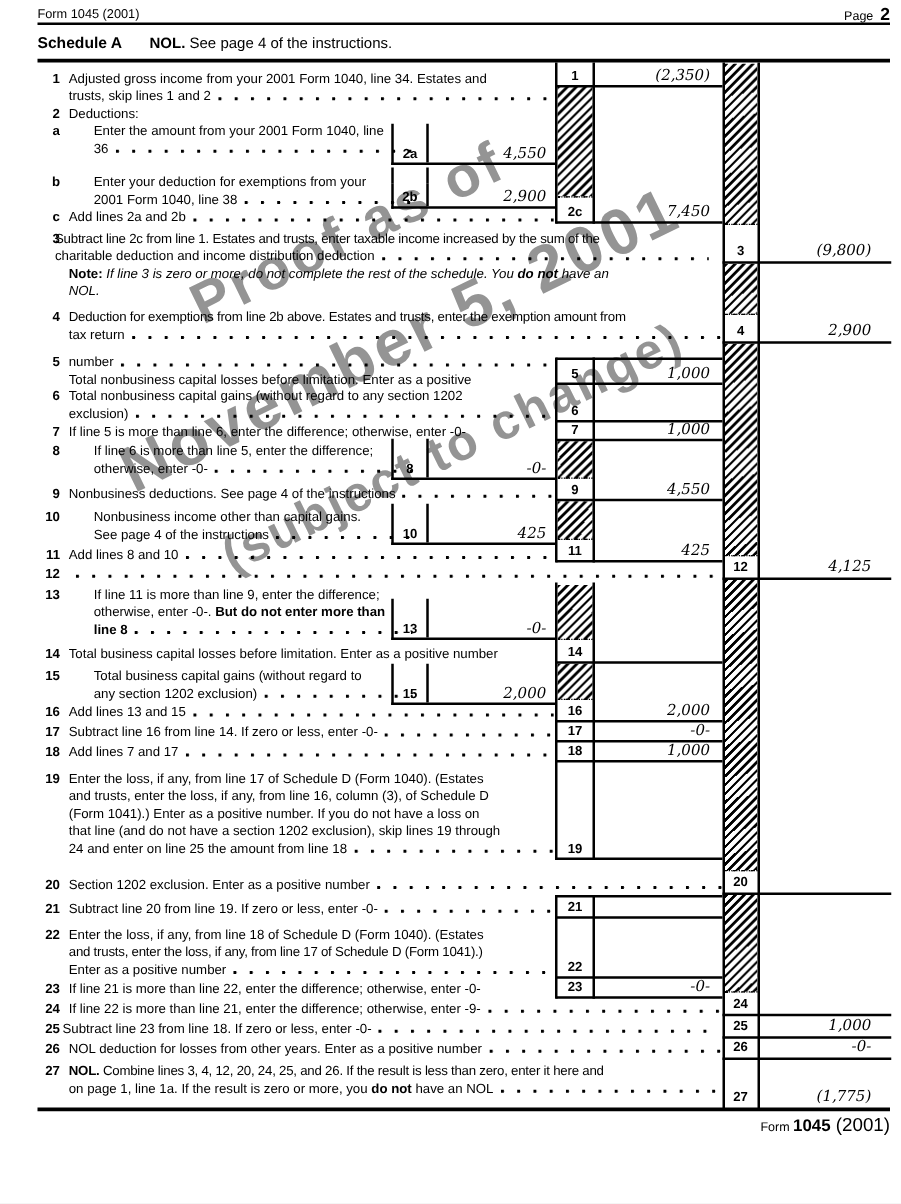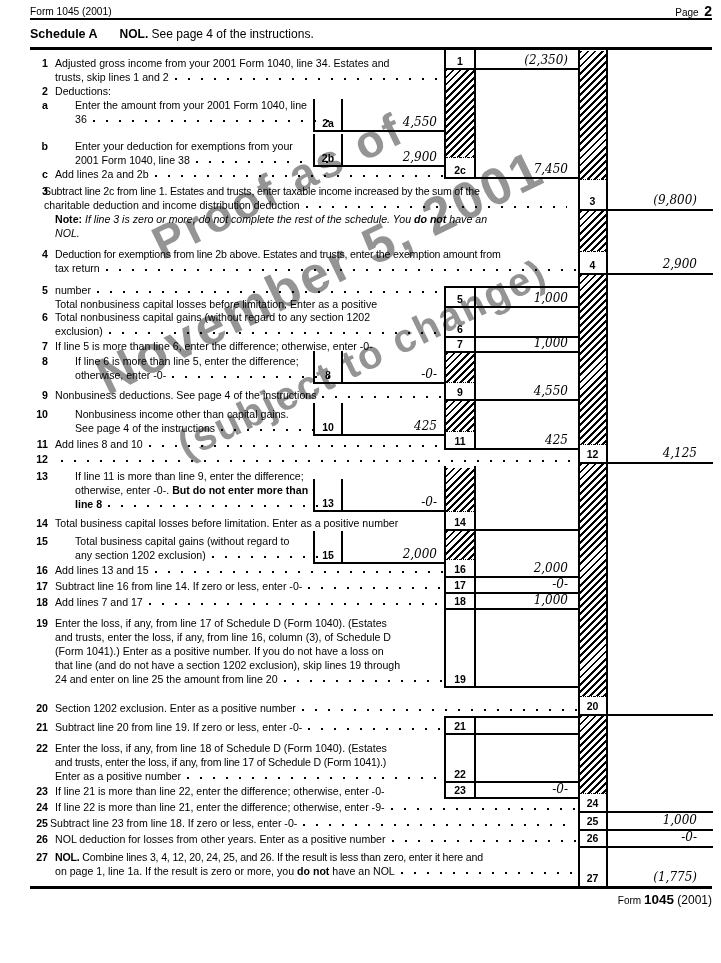--- a/index.html
+++ b/index.html
@@ -60,21 +60,21 @@
         font-size:12px;}
   .itick{position:absolute;width:2px;height:13px;background:#000;z-index:2;}
   
   .hdr-form{position:absolute;left:30px;top:6px;font-size:10.2px;z-index:3;}
   .hdr-page{position:absolute;right:9px;top:3px;font-size:10px;z-index:3;}
   .hdr-page .pg{font-weight:bold;font-size:14px;}
   .title{position:absolute;left:30px;top:27px;font-size:12px;z-index:3;}
   .title .t1{font-weight:bold;font-size:12.5px;margin-right:22px;}
   .ftr{position:absolute;right:9px;top:892px;font-size:10px;z-index:3;}
   .ftr .fnum{font-weight:bold;font-size:13.5px;}
-  .ftr .fyr{font-size:12px;}
+  .ftr .fyr{font-size:15px;}
 </style>
 </head>
 <body>
 
 <div class="page">
 
   <div class="wm">
     <div class="w1">Proof as of</div>
     <div class="w2">November 5, 2001</div>
     <div class="w3">(subject to change)</div>
@@ -326,21 +326,21 @@
     <div class="mlabel">18</div>
     <div class="mamt">1,000</div>
   </div>
 
   <div class="num" style="top:616px">19</div>
   <div class="txt w388" style="left:55px;top:616px">
     <div class="tr"><span>Enter the loss, if any, from line 17 of Schedule D (Form 1040). (Estates</span></div>
     <div class="tr"><span>and trusts, enter the loss, if any, from line 16, column (3), of Schedule D</span></div>
     <div class="tr"><span>(Form 1041).) Enter as a positive number. If you do not have a loss on</span></div>
     <div class="tr"><span>that line (and do not have a section 1202 exclusion), skip lines 19 through</span></div>
-    <div class="tr"><span>24 and enter on line 25 the amount from line 20</span><span class="dots"></span></div>
+    <div class="tr"><span>24 and enter on line 25 the amount from line 18</span><span class="dots"></span></div>
   </div>
   <div class="mcell" style="top:610px;height:76px">
     <div class="mlabel">19</div>
     <div class="mamt"></div>
   </div>
 
   <div class="num" style="top:701px">20</div>
   <div class="txt w523" style="left:55px;top:701px">
     <div class="tr"><span>Section 1202 exclusion. Enter as a positive number</span><span class="dots"></span></div>
   </div>

